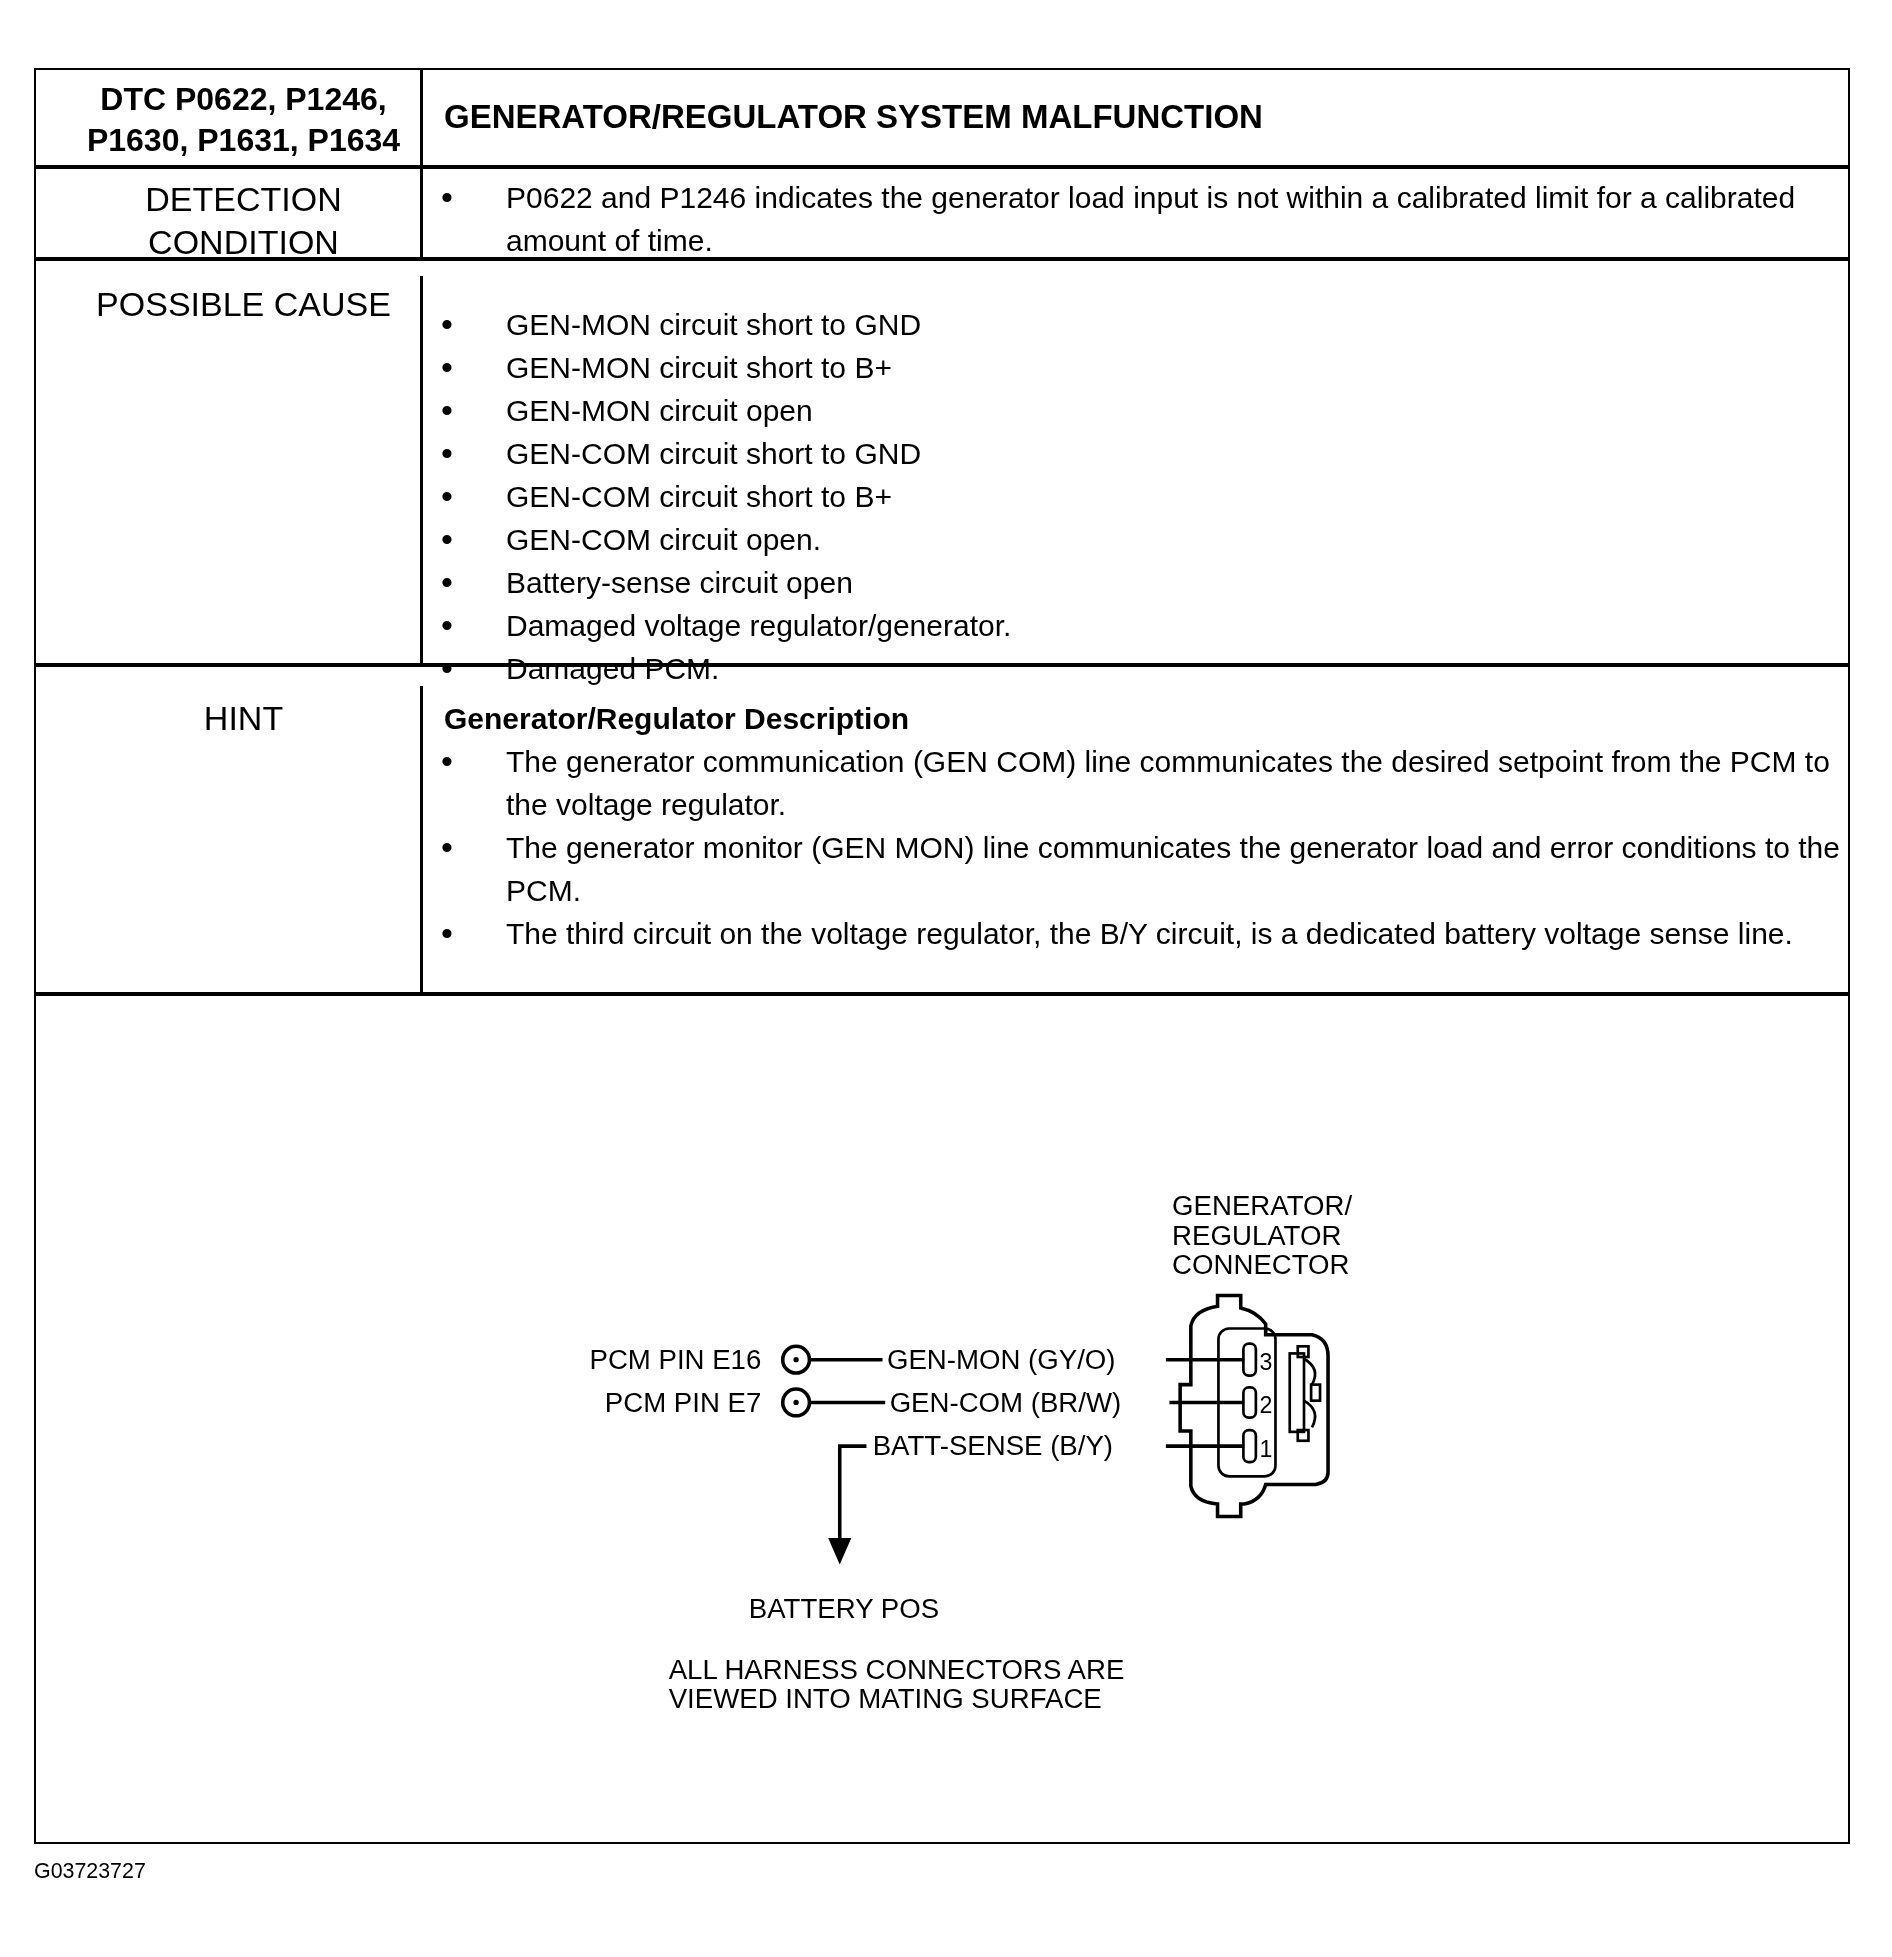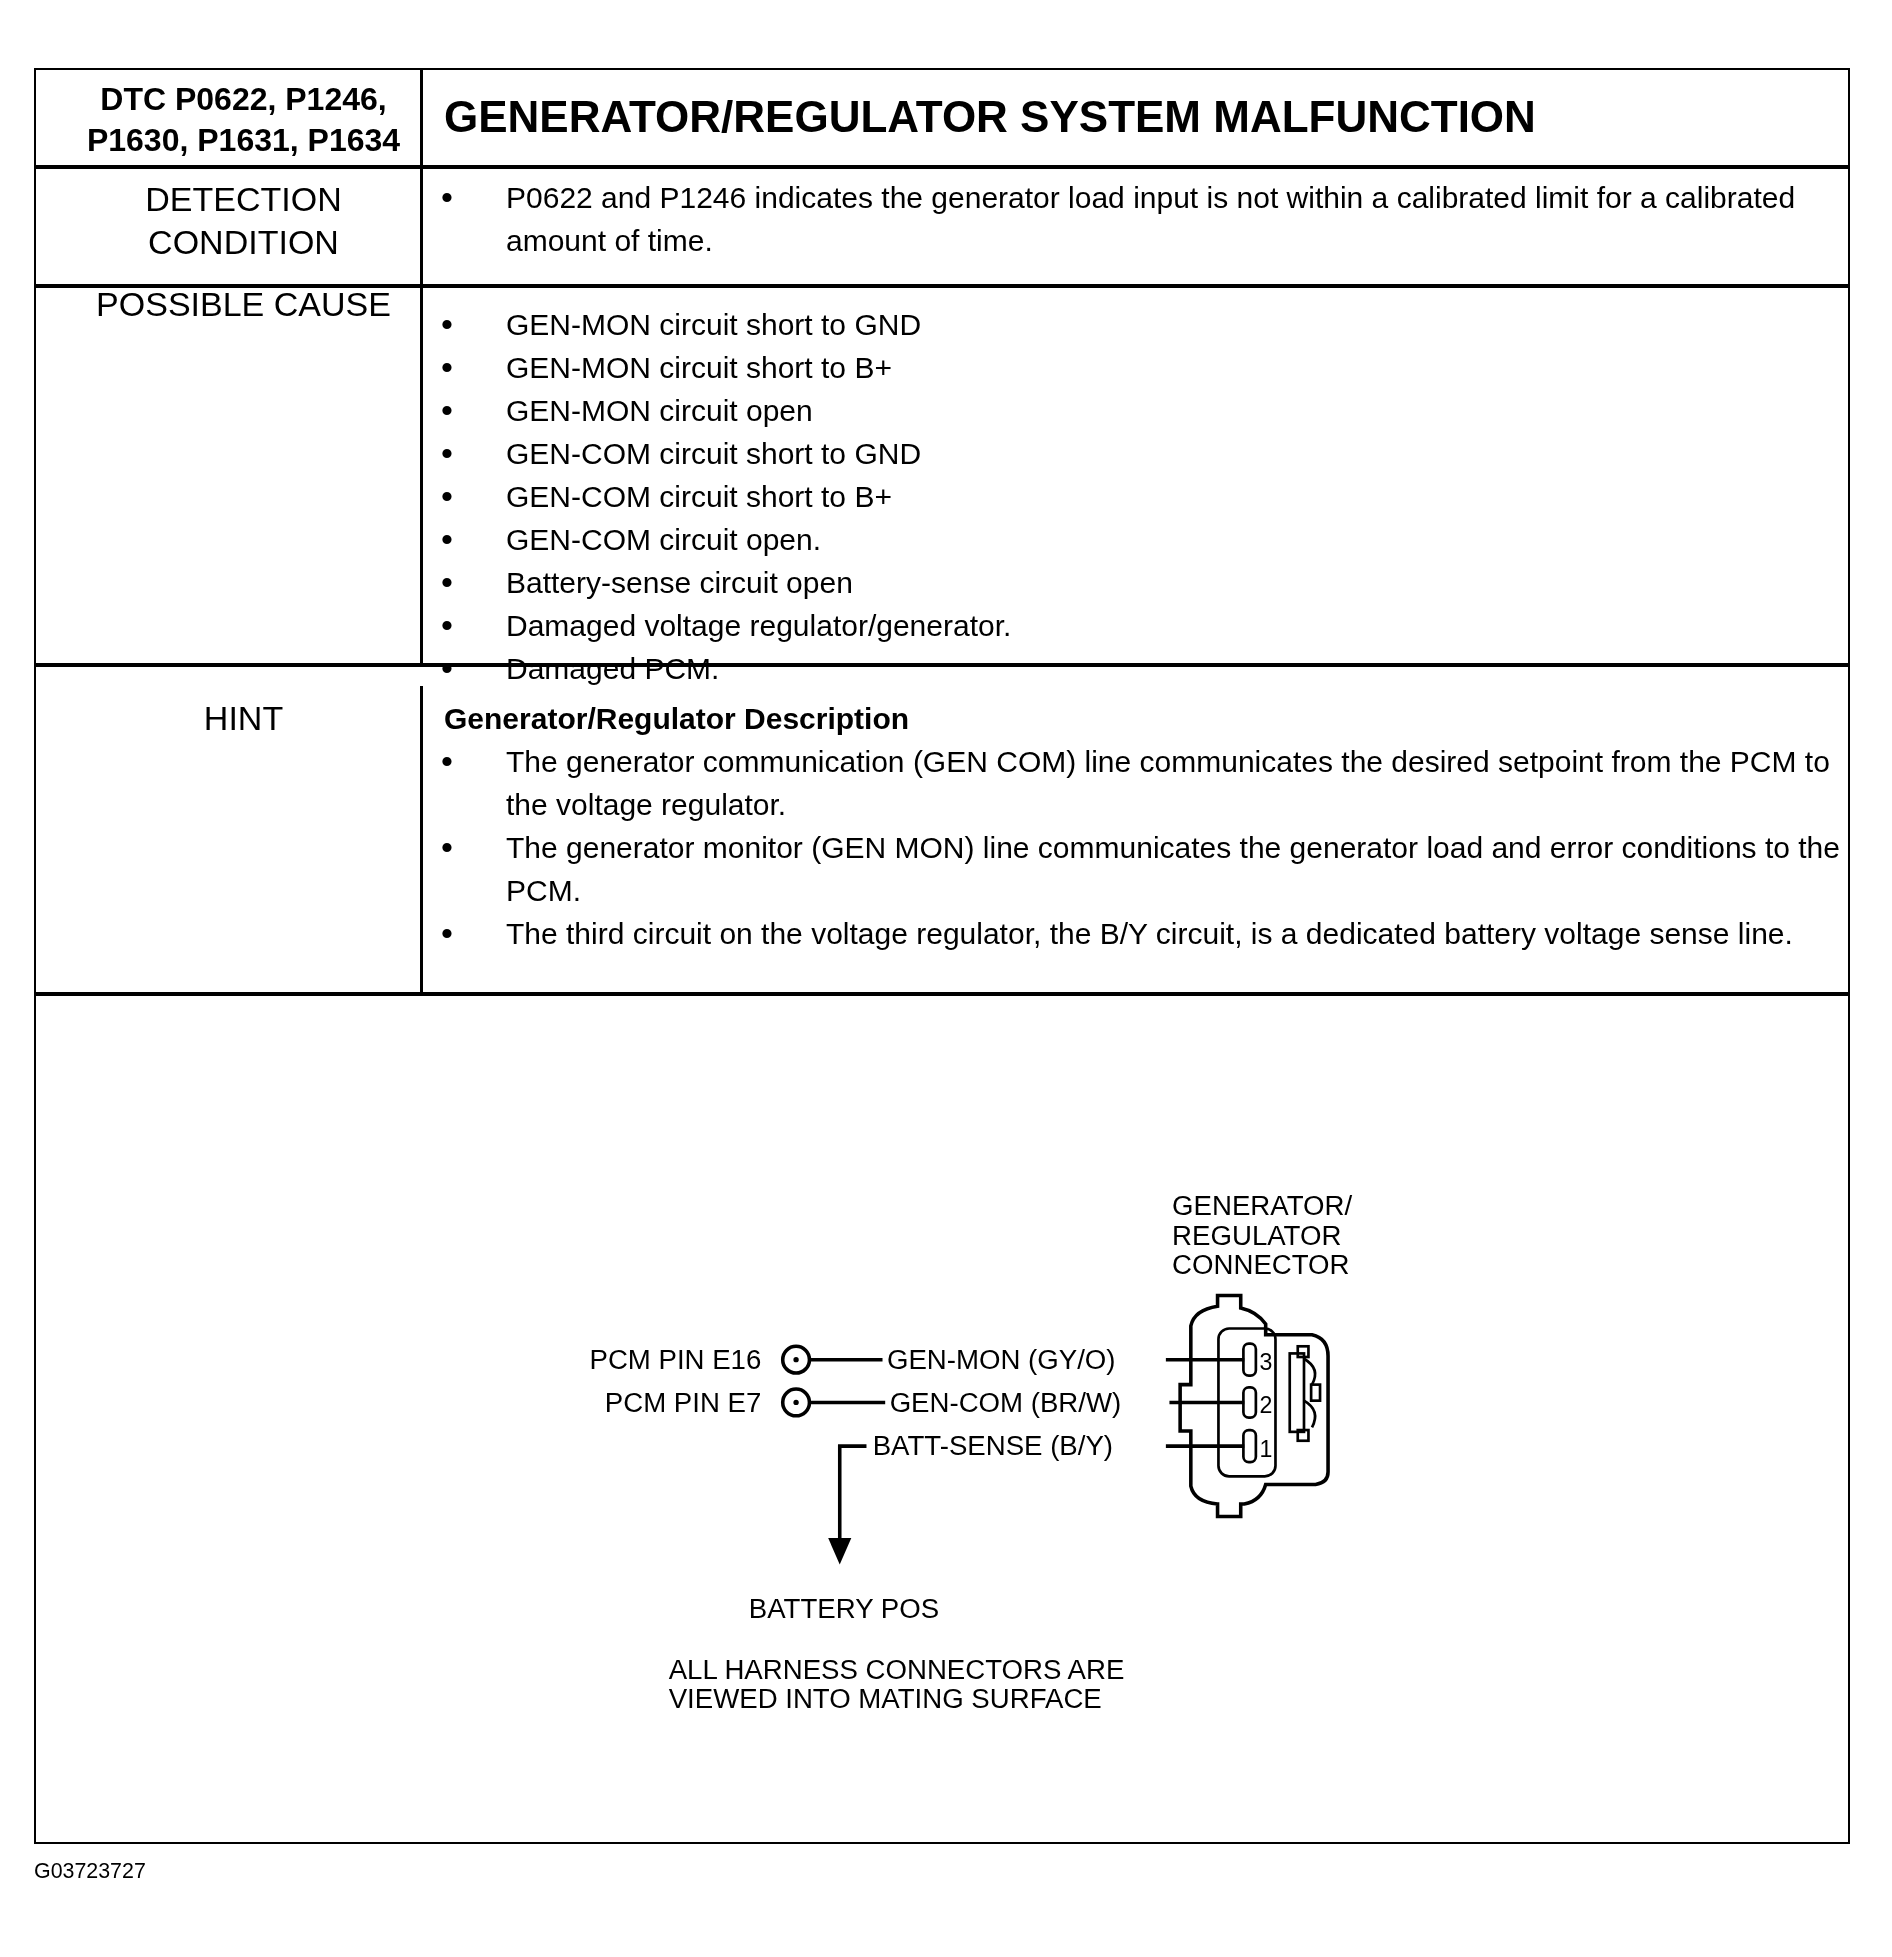--- a/index.html
+++ b/index.html
@@ -5,26 +5,26 @@
     html, body { margin: 0; padding: 0; background: #ffffff; }
     body { width: 1893px; height: 1958px; position: relative; overflow: hidden;
            font-family: "Liberation Sans", sans-serif; color: #000; }
     .table { position: absolute; left: 34px; top: 68px; width: 1816px; height: 1776px;
              border: 2.7px solid #000; box-sizing: border-box; }
     .row { position: absolute; left: 0; right: 0; border-bottom: 4.5px solid #000; box-sizing: border-box; }
     .lab { position: absolute; left: 0; width: 387px; top: 0; bottom: 0; border-right: 3.6px solid #000;
            text-align: center; font-size: 34px; line-height: 43px; box-sizing: border-box; padding-left: 31px; }
     .val { position: absolute; left: 390px; right: 0; top: 0; bottom: 0; font-size: 30px; line-height: 43px; }
     .r0 { top: 0; height: 99px; }
-    .r1 { top: 99px; height: 119px; }
+    .r1 { top: 99px; height: 92px; }
     .r2 { top: 206px; height: 391px; }
     .r3 { top: 616px; height: 310px; }
     .r4 { top: 942px; bottom: 0; border-bottom: none; }
     .r0 .lab { font-weight: bold; font-size: 32px; line-height: 41px; padding-top: 9px; }
-    .r0 .val { font-weight: bold; font-size: 44px; padding-left: 18px; padding-top: 25px; }
+    .r0 .val { font-weight: bold; font-size: 33px; padding-left: 18px; padding-top: 25px; }
     .r1 .lab { padding-top: 9px; }
     ul { list-style: none; margin: 0; padding: 0; }
     li { position: relative; padding-left: 80px; }
     li::before { content: "\2022"; position: absolute; left: 15px; top: 0; font-size: 34px; }
     .r1 .val { padding-top: 7.1px; }
     .r2 .lab { padding-top: 7.1px; }
     .r2 .val { padding-top: 7.1px; margin-top: 20px; }
     .r3 .lab { padding-top: 10.7px; }
     .r3 .val { padding-top: 10.7px; }
     .hint-title { font-weight: bold; padding-left: 18px; }

